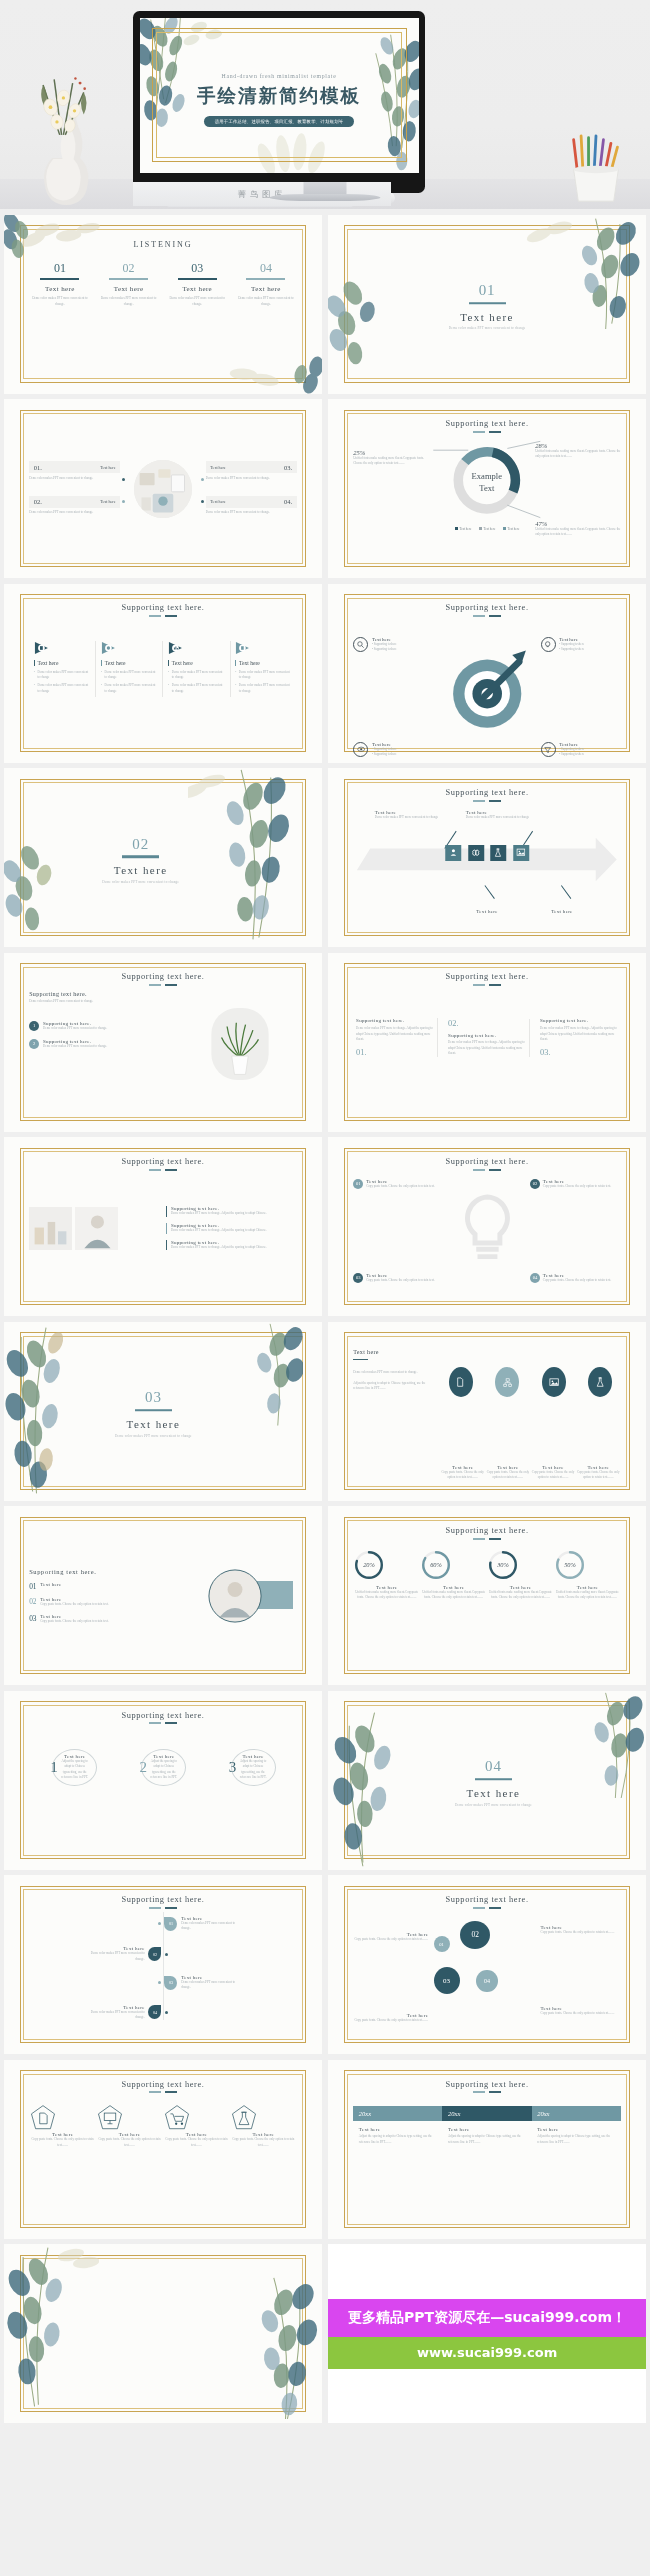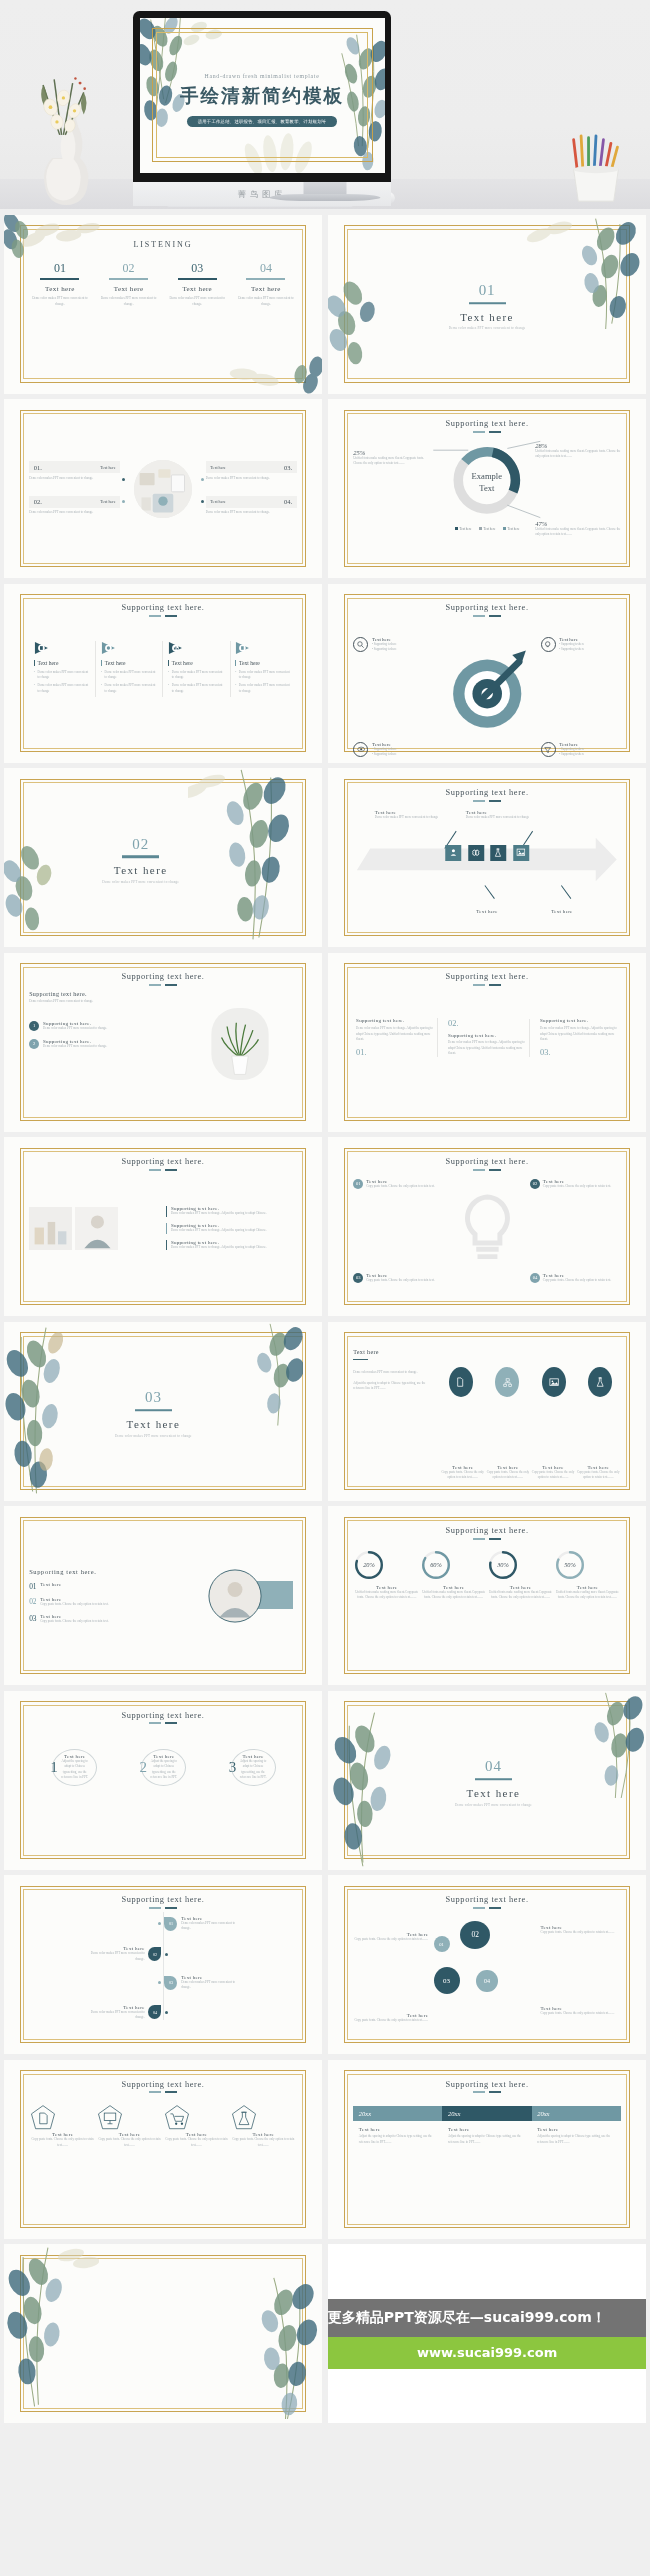--- a/index.html
+++ b/index.html
@@ -3,21 +3,21 @@
 <meta charset="utf-8">
 <style>
   * { box-sizing: border-box; margin:0; padding:0; }
   body {
     width:650px; margin:0 auto; background:#efefef;
     font-family:"Liberation Serif", serif; color:#3d4a52;
   }
   
   .hero{position:relative;width:650px;height:209px;background:linear-gradient(180deg,#eeeeee 0%,#ededed 60%,#e8e8e8 100%);overflow:hidden;}
   .hero-desk{position:absolute;left:0;bottom:0;width:650px;height:30px;background:linear-gradient(180deg,#e4e4e6,#dcdcdf);}
-  .monitor{position:absolute;left:133px;top:11px;width:258px;height:182px;}
+  .monitor{position:absolute;left:133px;top:11px;width:292px;height:182px;}
   .mon-bezel{position:absolute;inset:0;background:#161616;border-radius:6.5px;padding:6.5px 6.5px 0 6.5px;}
   .mon-screen{position:absolute;left:6.5px;top:6.5px;right:6.5px;bottom:20.4px;background:#fbfbf8;overflow:hidden;}
   .mon-neck{position:absolute;left:50%;transform:translateX(-50%);top:182px;width:43px;height:15px;background:linear-gradient(180deg,#d6d8dc,#c3c6cb);}
   .mon-base{position:absolute;left:50%;transform:translateX(-50%);top:194px;width:111px;height:7.4px;border-radius:50%/70%;background:linear-gradient(180deg,#cfd2d6,#b9bcc2);}
   .mon-chin{position:absolute;left:6.5px;right:6.5px;bottom:1.9px;height:18.6px;background:#161616;display:flex;align-items:center;justify-content:center;}
   .mon-brand{font-size:6.5px;letter-spacing:2.8px;color:#8c8c8c;}
   .brandbar{position:absolute;left:133px;top:182px;width:258px;height:24px;background:linear-gradient(180deg,#f1f2f3,#e7e8ea);display:flex;align-items:center;justify-content:center;}
   .brandbar span{font-size:8.4px;letter-spacing:3.7px;color:#9aa0a4;}
   
   .cover{position:relative;width:100%;height:100%;background:#fcfcfa;}
@@ -111,21 +111,21 @@
   
   .bub{border-radius:50%;display:flex;align-items:center;justify-content:center;color:#fff;}
   
   .yrrow{display:flex;}
   .yrcell{flex:1;padding:3.7px 5.6px;font-size:6.5px;color:#fff;font-style:italic;}
   .yr1{background:#6f98a3;} .yr2{background:#2f5866;} .yr3{background:#6f98a3;}
   
   .thanks-sub{font-size:4.6px;letter-spacing:1.5px;color:#8d9aa1;}
   .thanks-title{font-size:17.6px;color:#3a5964;letter-spacing:1.9px;font-family:"DejaVu Serif",serif;font-weight:600;margin-top:4.6px;}
   .thanks-pill{margin-top:6.5px;background:#3c6470;color:#fff;font-size:4.1px;padding:2.8px 9.3px;border-radius:7.4px;display:inline-block;}
-  .fb1{background:#737373;color:#fff;text-align:left;font-size:14px;font-weight:bold;padding:10.2px 0;font-family:"DejaVu Sans",sans-serif;}
+  .fb1{background:#d946ef;color:#fff;text-align:center;font-size:14px;font-weight:bold;padding:10.2px 0;font-family:"DejaVu Sans",sans-serif;}
   .fb2{background:#8cc63f;color:#fff;text-align:center;font-size:13px;font-weight:bold;padding:8.4px 0;font-family:"DejaVu Sans",sans-serif;}
   svg{display:block;}
   .lv{position:absolute;}
 </style>
 </head>
 <body>
 
 <div class="hero">
   <div class="hero-desk"></div>
 

